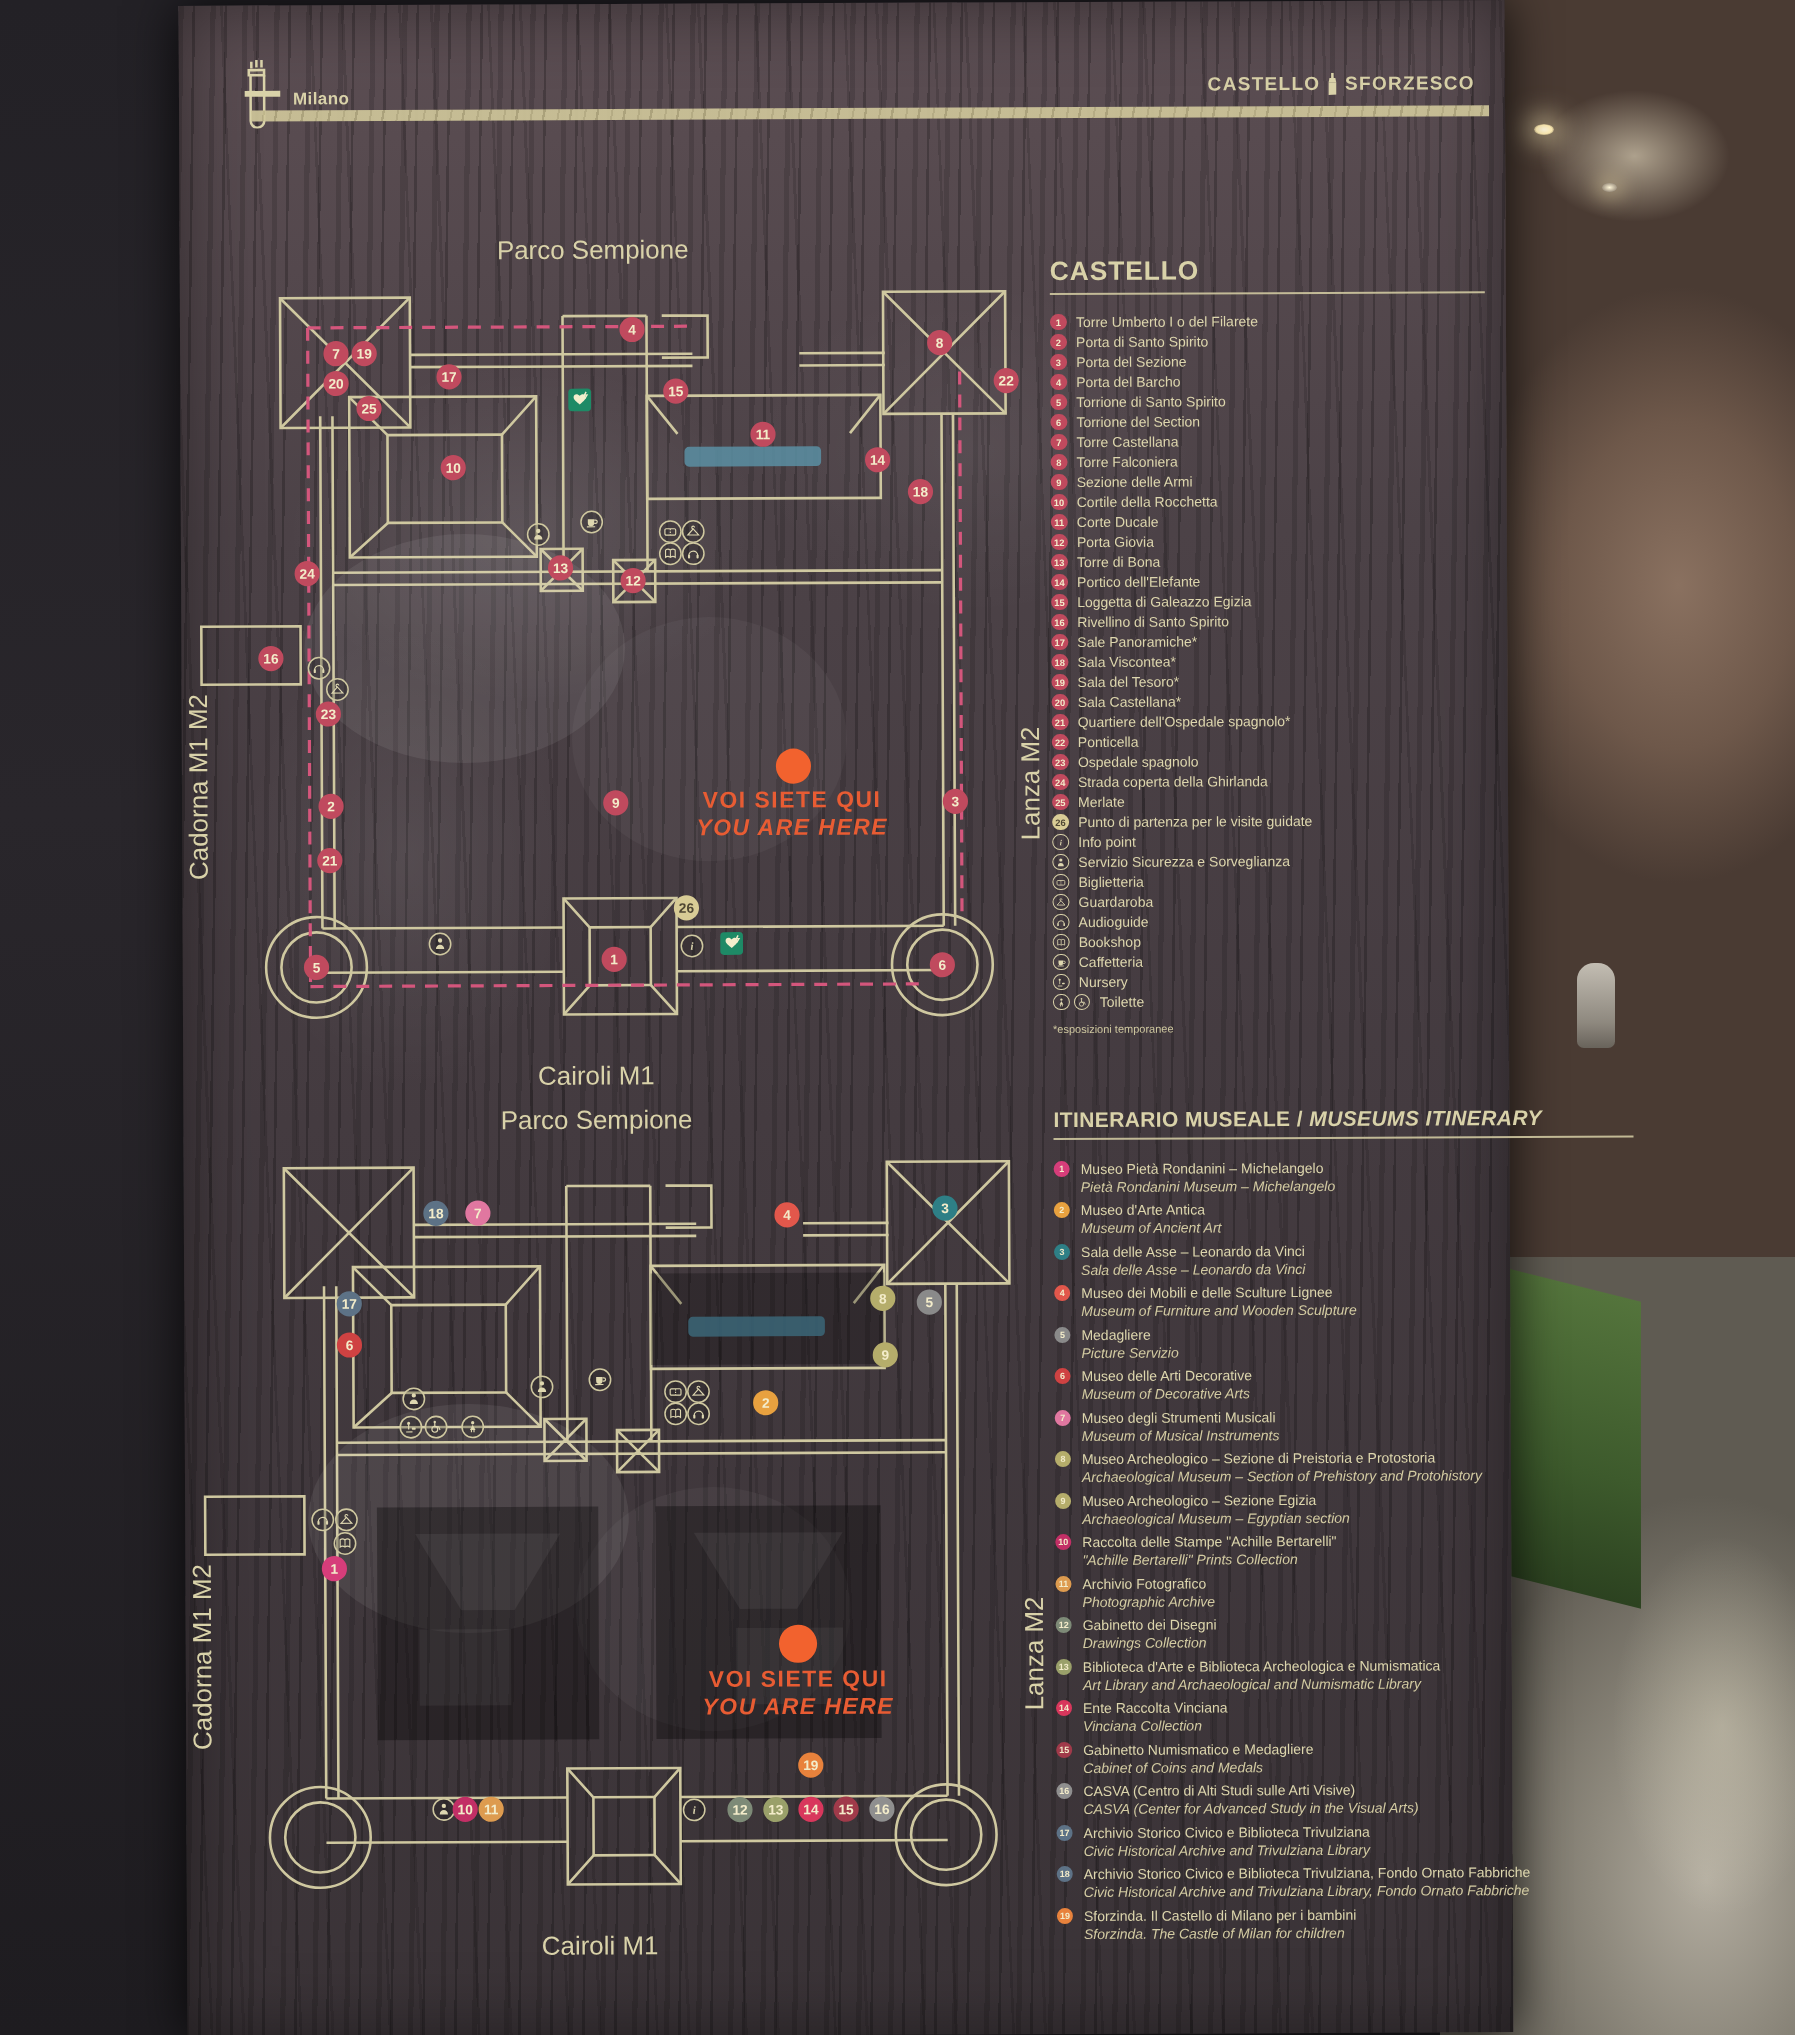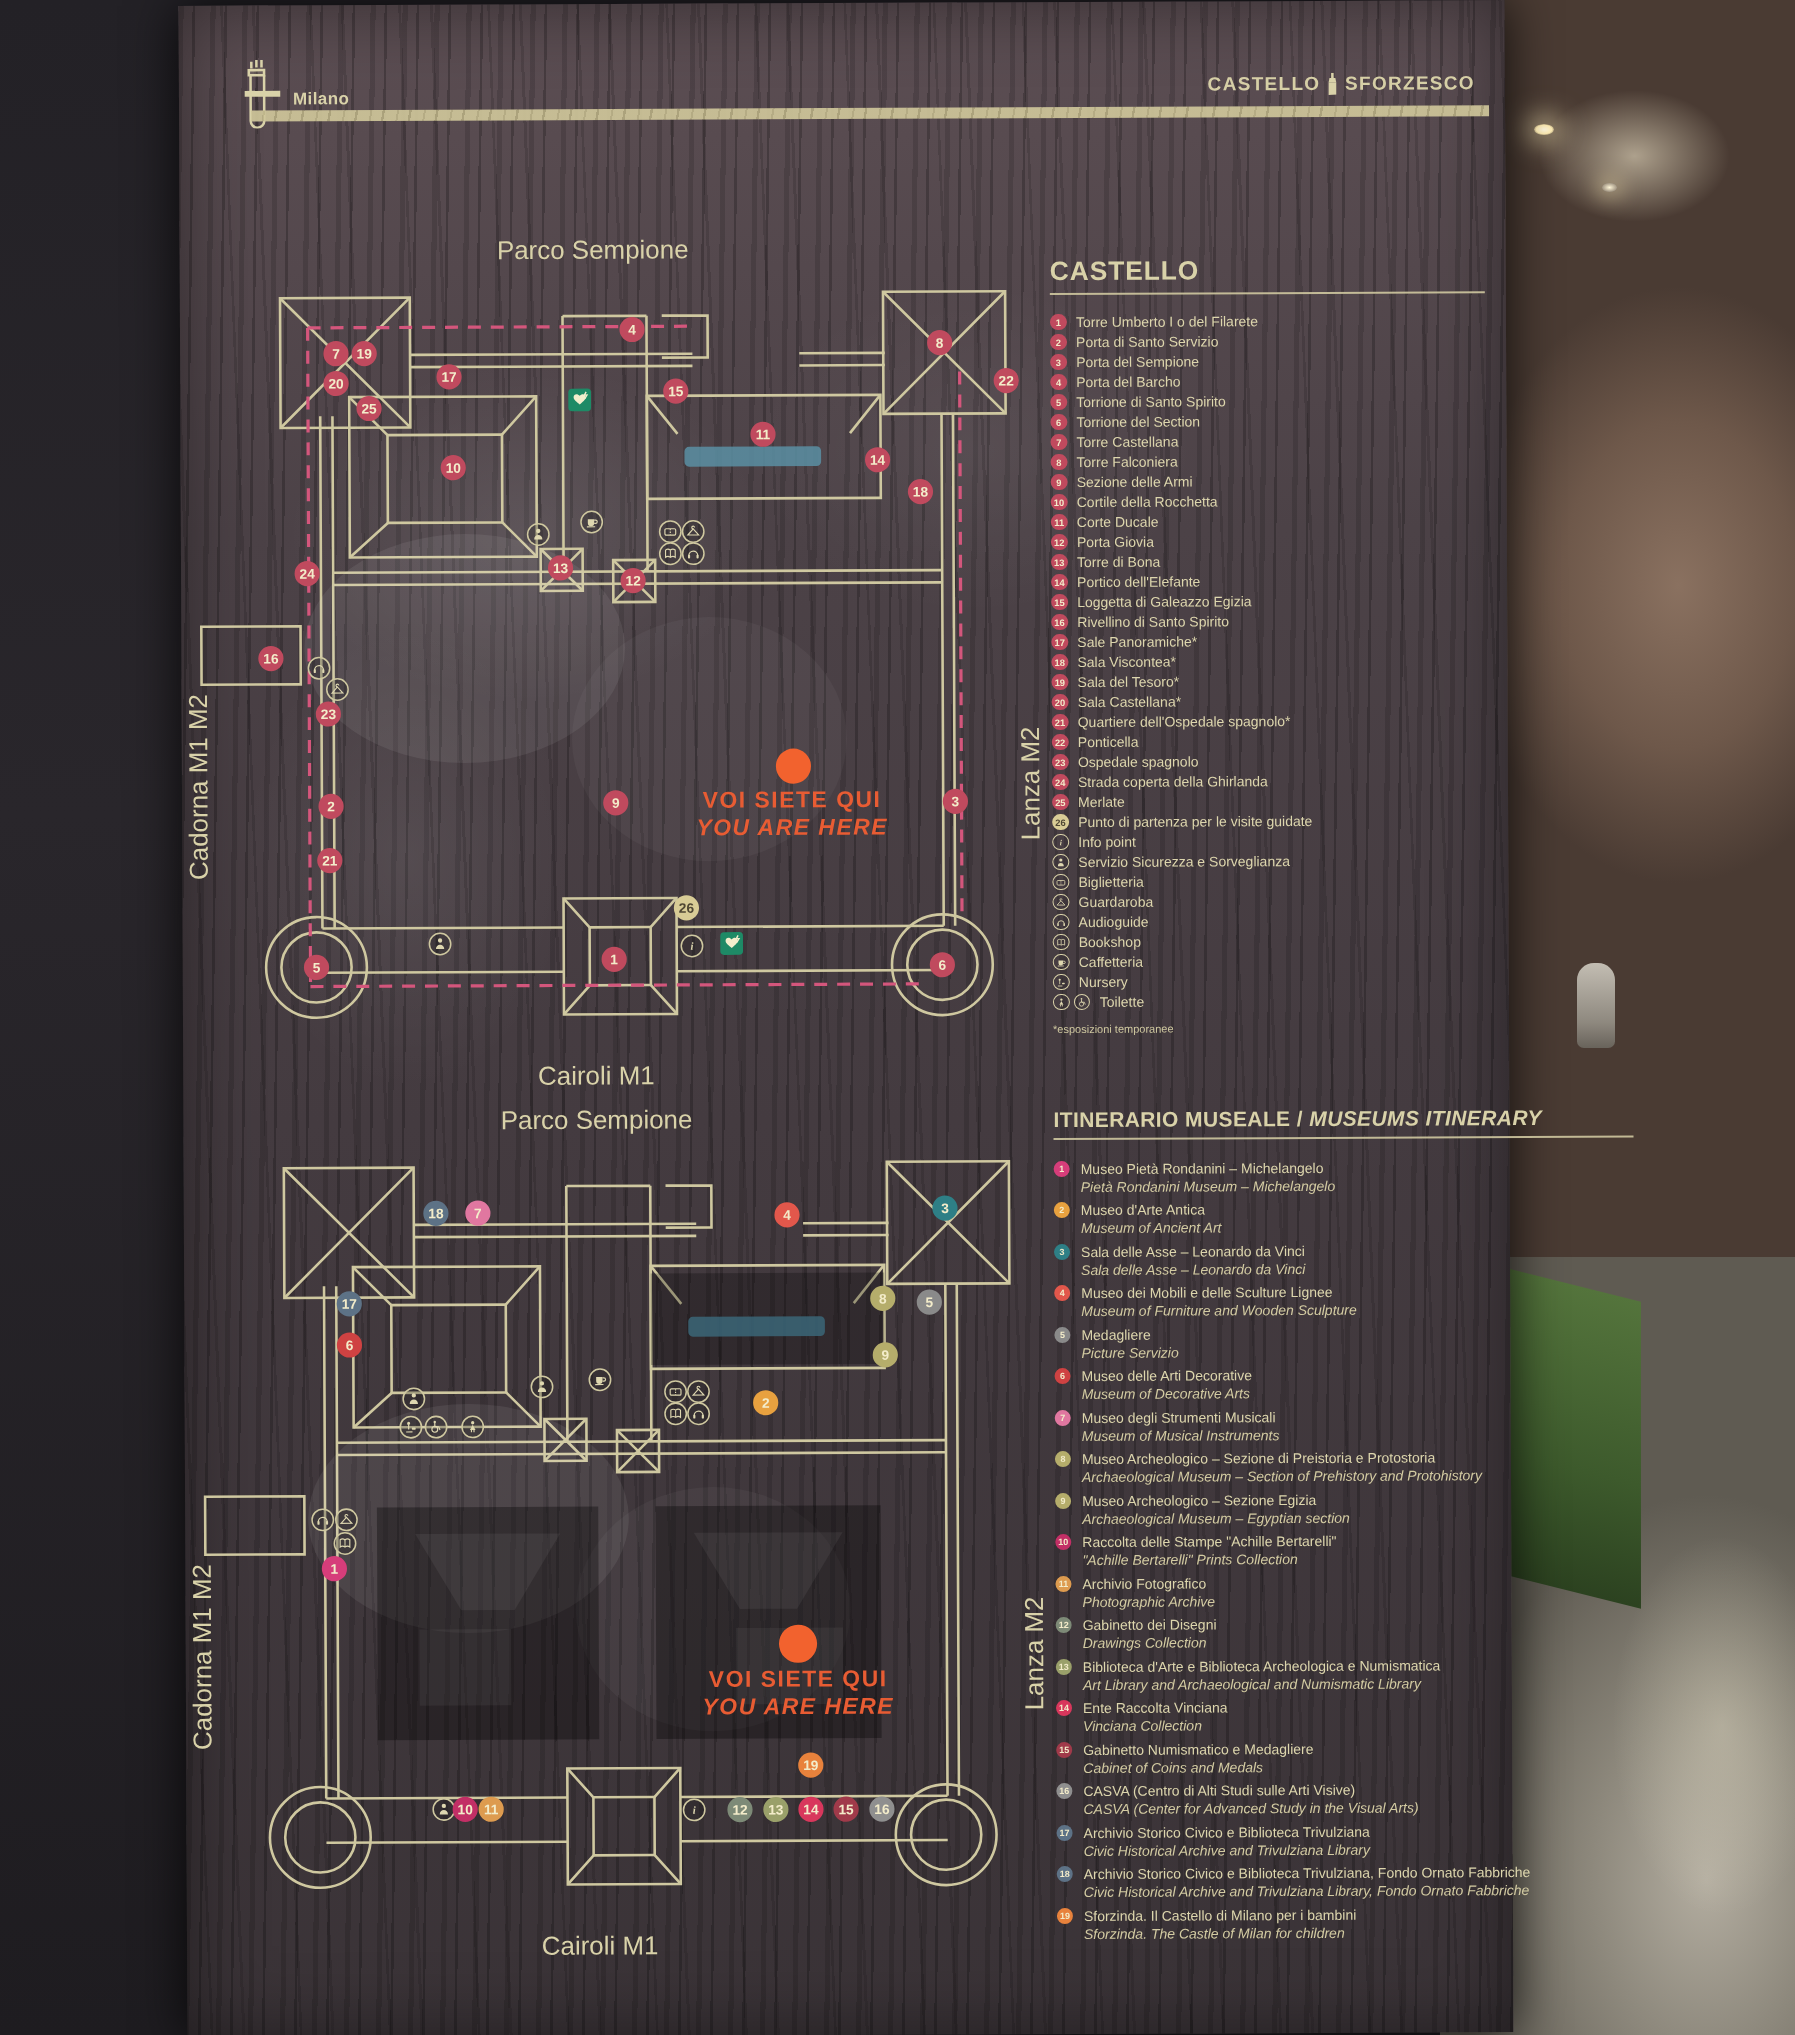--- a/index.html
+++ b/index.html
@@ -617,25 +617,25 @@
     <div id="castello-block">
       <div class="sec-title">CASTELLO</div>
       <div class="sec-rule"></div>
       <div class="leg-list" id="castello-list">
           <div class="leg-row">
             <div class="leg-num">1</div>
             <div class="leg-label">Torre Umberto I o del Filarete</div>
           </div>
           <div class="leg-row">
             <div class="leg-num">2</div>
-            <div class="leg-label">Porta di Santo Servizio</div>
+            <div class="leg-label">Porta di Santo Spirito</div>
           </div>
           <div class="leg-row">
             <div class="leg-num">3</div>
-            <div class="leg-label">Porta del Sempione</div>
+            <div class="leg-label">Porta del Sezione</div>
           </div>
           <div class="leg-row">
             <div class="leg-num">4</div>
             <div class="leg-label">Porta del Barcho</div>
           </div>
           <div class="leg-row">
             <div class="leg-num">5</div>
             <div class="leg-label">Torrione di Santo Spirito</div>
           </div>
           <div class="leg-row">

